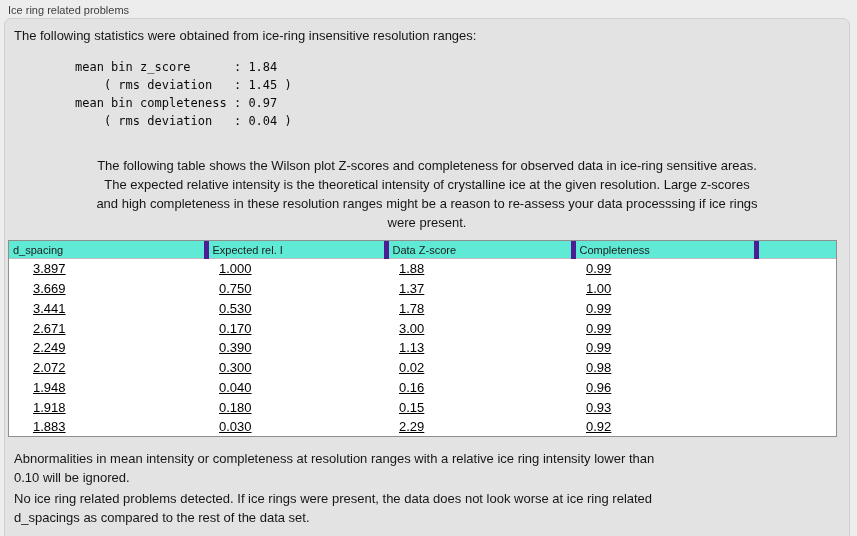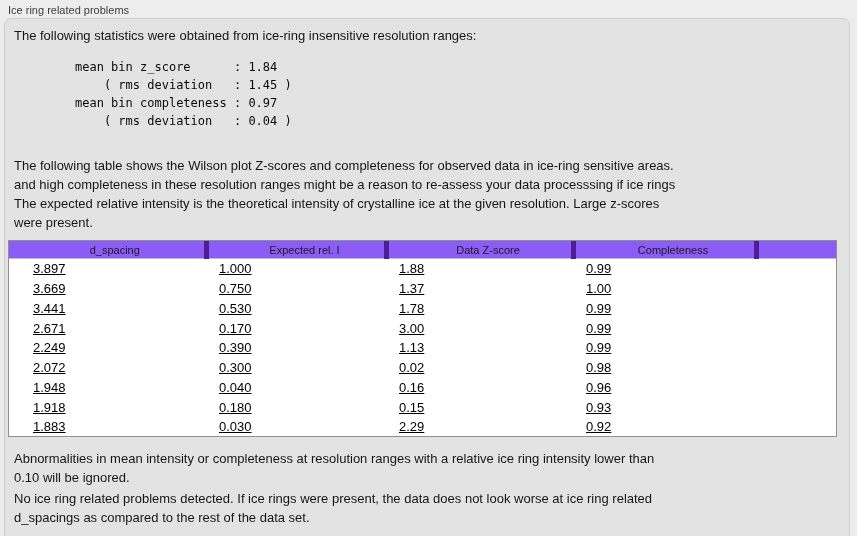--- a/index.html
+++ b/index.html
@@ -25,40 +25,40 @@
     box-sizing: border-box;
   }
   .para { font-size: 13px; line-height: 19px; }
   .stats {
     font-family: "DejaVu Sans Mono", "Liberation Mono", monospace;
     font-size: 12px; line-height: 18px;
     margin: 13px 0 0 36px;
     color: #0a0a0a;
   }
   .stats div { white-space: pre; margin-left: 25px; }
-  .desc { margin-top: 26px; }
+  .desc { margin-top: 26px; text-align: center; }
   .tablewrap {
     margin: 8px 0 0 -6px;
     width: 829px; height: 197px;
     background: #ffffff;
     border: 1px solid #8f8f8f;
     box-sizing: border-box;
     overflow: hidden;
   }
   table { border-collapse: collapse; table-layout: fixed; width: 100%; }
   col.c1 { width: 197px; }
   col.c2 { width: 180px; }
   col.c3 { width: 187px; }
   col.c4 { width: 183px; }
   thead th {
-    background: #8b5cf6;
+    background: #5eead4;
     font-size: 11px; font-weight: normal; color: #1c1c1c;
-    text-align: center;
+    text-align: left;
     height: 17px;
-    padding: 0 0 0 17px;
+    padding: 0 0 0 4px;
     border-bottom: 1px solid #bdbdbd;
     overflow: hidden; white-space: nowrap;
   }
   thead th + th { border-left: 5px solid #4c1d95; }
   tbody td {
     font-size: 13px; color: #000;
     height: 19.75px;
     padding: 0 0 0 13px;
     overflow: hidden; white-space: nowrap; text-decoration: underline;
   }
@@ -77,22 +77,22 @@
 
   <div class="stats">
     <div>mean bin z_score      : 1.84</div>
     <div>    ( rms deviation   : 1.45 )</div>
     <div>mean bin completeness : 0.97</div>
     <div>    ( rms deviation   : 0.04 )</div>
   </div>
 
   <div class="para desc">
     <div>The following table shows the Wilson plot Z-scores and completeness for observed data in ice-ring sensitive areas.</div>
+    <div>The expected relative intensity is the theoretical intensity of crystalline ice at the given resolution. Large z-scores</div>
     <div>and high completeness in these resolution ranges might be a reason to re-assess your data processsing if ice rings</div>
-    <div>The expected relative intensity is the theoretical intensity of crystalline ice at the given resolution. Large z-scores</div>
     <div>were present.</div>
   </div>
 
   <div class="tablewrap">
     <table>
       <colgroup>
         <col class="c1">
           <col class="c2">
           <col class="c3">
           <col class="c4">

